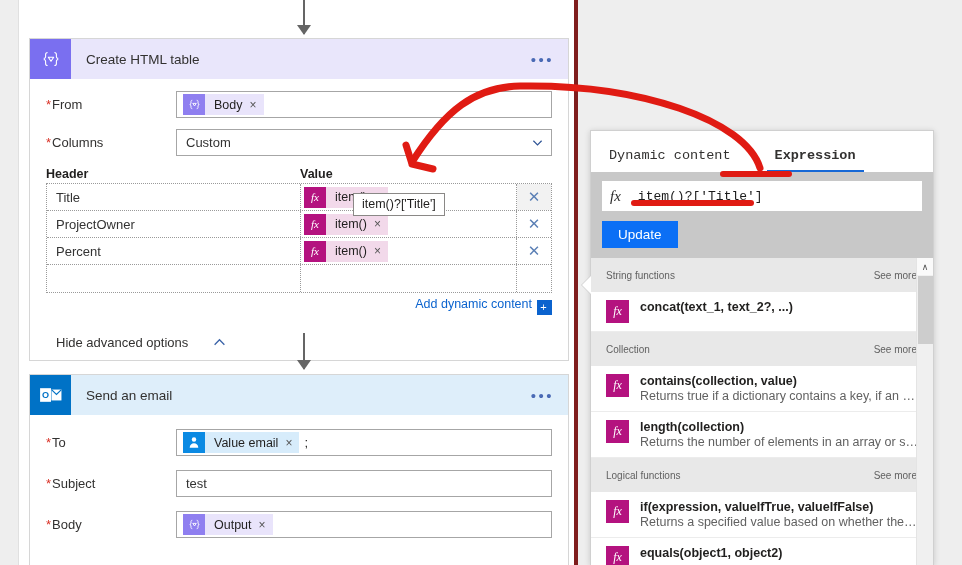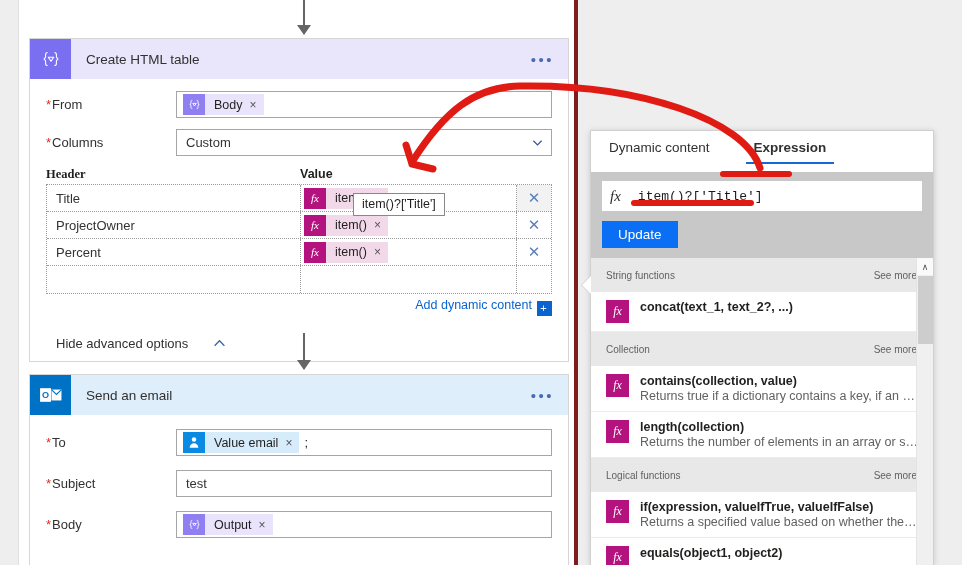--- a/index.html
+++ b/index.html
@@ -70,21 +70,21 @@
   .token.purple .tlabel { background:#e9e4fb; }
   .token.blue .ticon { background:#0b8ae3; }
   .token.blue .tlabel { background:#d7ecfb; }
   .token.fx .ticon { background:#b4127f; font-style:italic;
                      font-family:"Liberation Serif", serif; font-size:11px; }
   .token.fx .tlabel { background:#f2d9ea; }
 
   
   .grid-head { display:flex; font-weight:bold; font-size:12.5px;
                color:#201f1e; margin-bottom:2px; }
-  .grid-head .gh1 { width:254px; flex:0 0 254px;font-family:Liberation Serif, serif; }
+  .grid-head .gh1 { width:254px; flex:0 0 254px; }
   .grid-table { border:1px dotted #9a9a9a; }
   .grow { display:flex; align-items:stretch; height:27px;
           border-bottom:1px dotted #9a9a9a; }
   .grow:last-child { border-bottom:none; }
   .gcell { display:flex; align-items:center; padding:0 4px 0 9px;
            border-right:1px dotted #9a9a9a; font-size:13px; }
   .gcell.c1 { width:254px; flex:0 0 254px; }
   .gcell.c2 { flex:1; padding-left:3px; }
   .gdel { width:34px; flex:0 0 34px; display:flex; align-items:center;
           justify-content:center; color:#5a7fb5; font-size:15px; cursor:pointer; }
@@ -107,22 +107,22 @@
              color:#201f1e; white-space:nowrap; z-index:40; }
 
   
   #flyout { position:absolute; left:590px; top:130px; width:344px; height:435px;
             background:#fff; border:1px solid #d0d0d0;
             box-shadow:0 1px 6px rgba(0,0,0,.16); }
   #flyout .notch { position:absolute; left:-9px; top:145px; width:0; height:0;
             border-top:9px solid transparent; border-bottom:9px solid transparent;
             border-right:9px solid #fff; filter:drop-shadow(-1px 0 0 #d0d0d0); }
 
-  .tabs { display:flex; height:41px; align-items:flex-end; padding:8px 10px;
-          background:#fff; }
+  .tabs { display:flex; height:41px; align-items:flex-end; padding:0 10px;
+          background:#fff;font-family:Liberation Mono, monospace; }
   .tab { padding:0 8px 9px 8px; font-size:13.5px; color:#323130;
          cursor:pointer; position:relative; }
   .tab + .tab { margin-left:28px; }
   .tab.active { font-weight:bold; }
   .tab.active::after { content:""; position:absolute; left:0; right:0; bottom:0;
                        height:2px; background:#1668d6; }
 
   .expr-area { background:#c8c8c8; padding:9px 11px 10px 11px; }
   .expr-box { background:#fff; height:30px; display:flex; align-items:center;
               padding:0 8px; }

